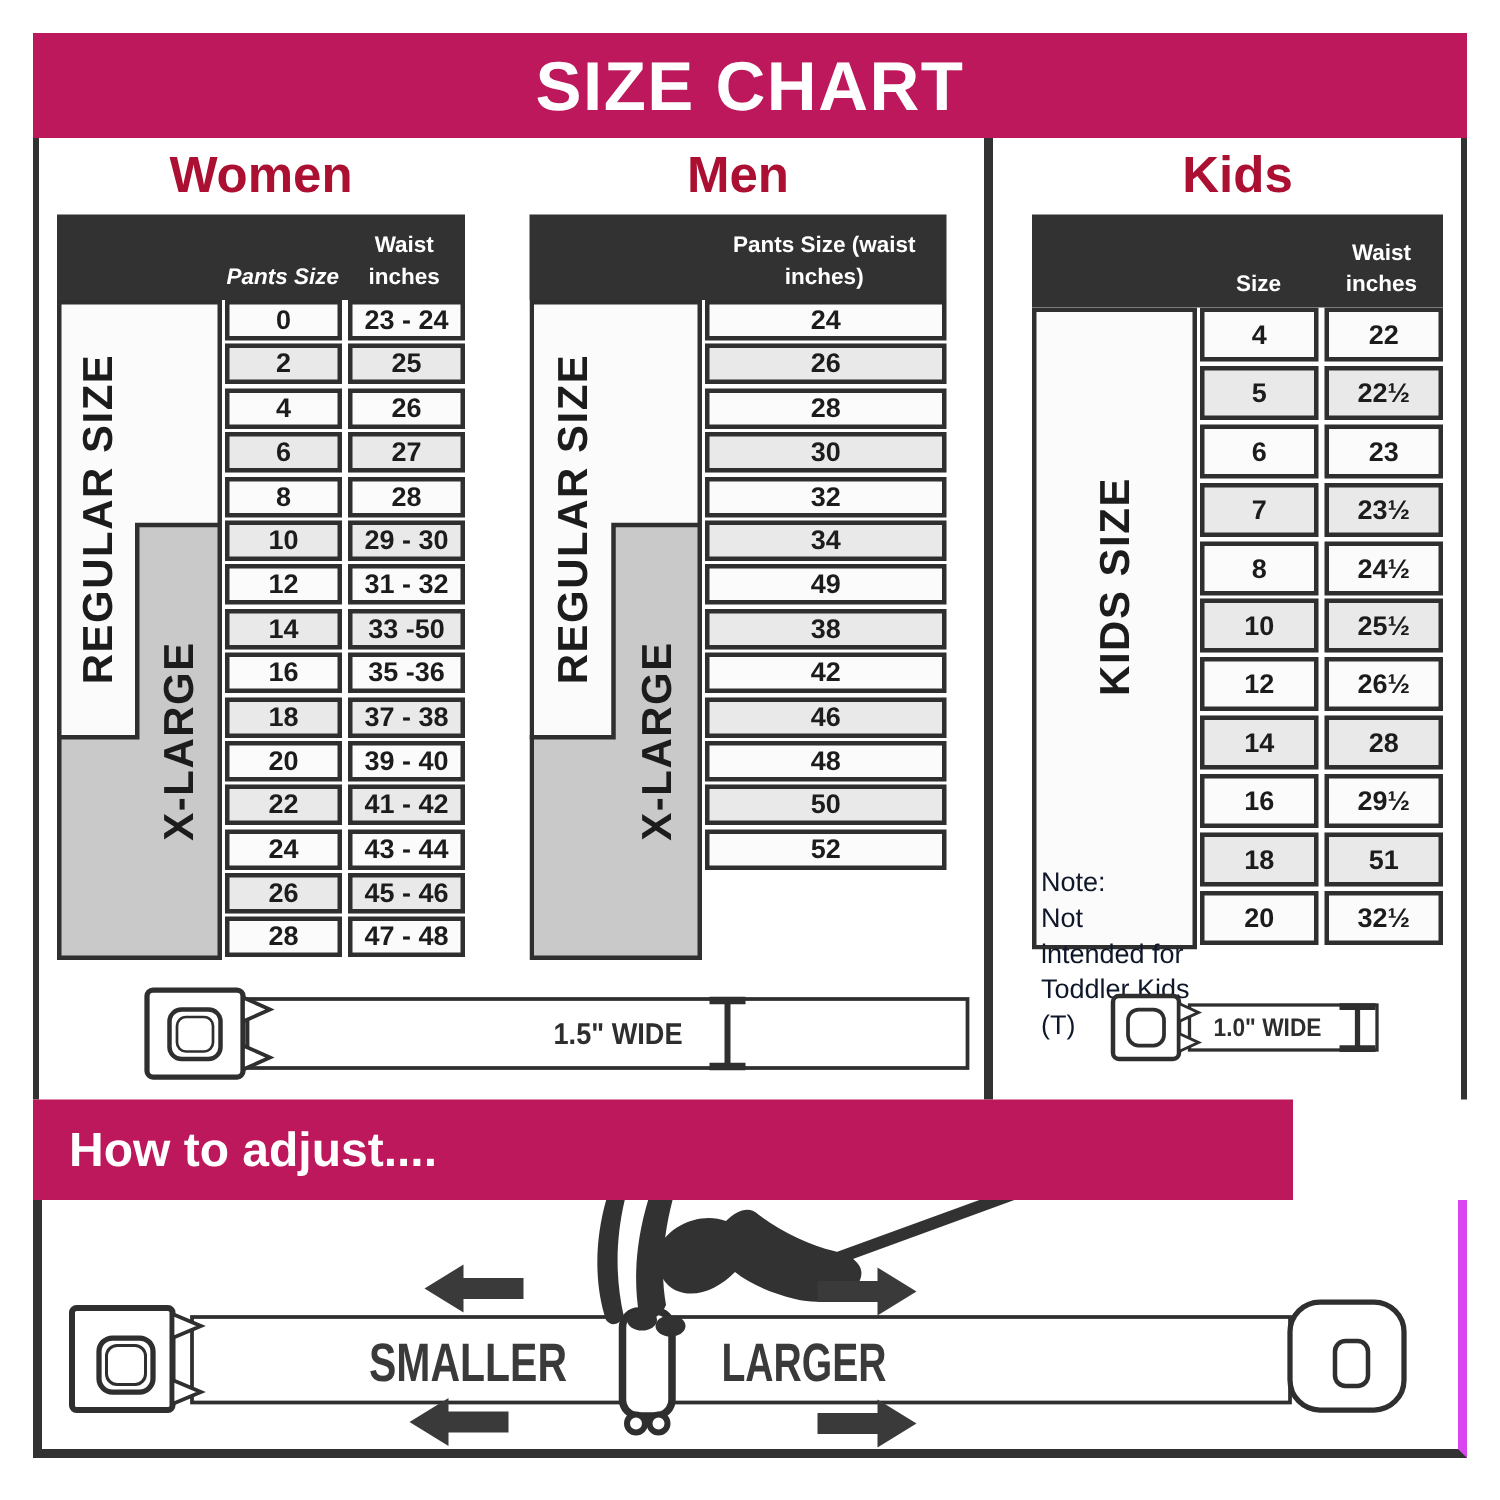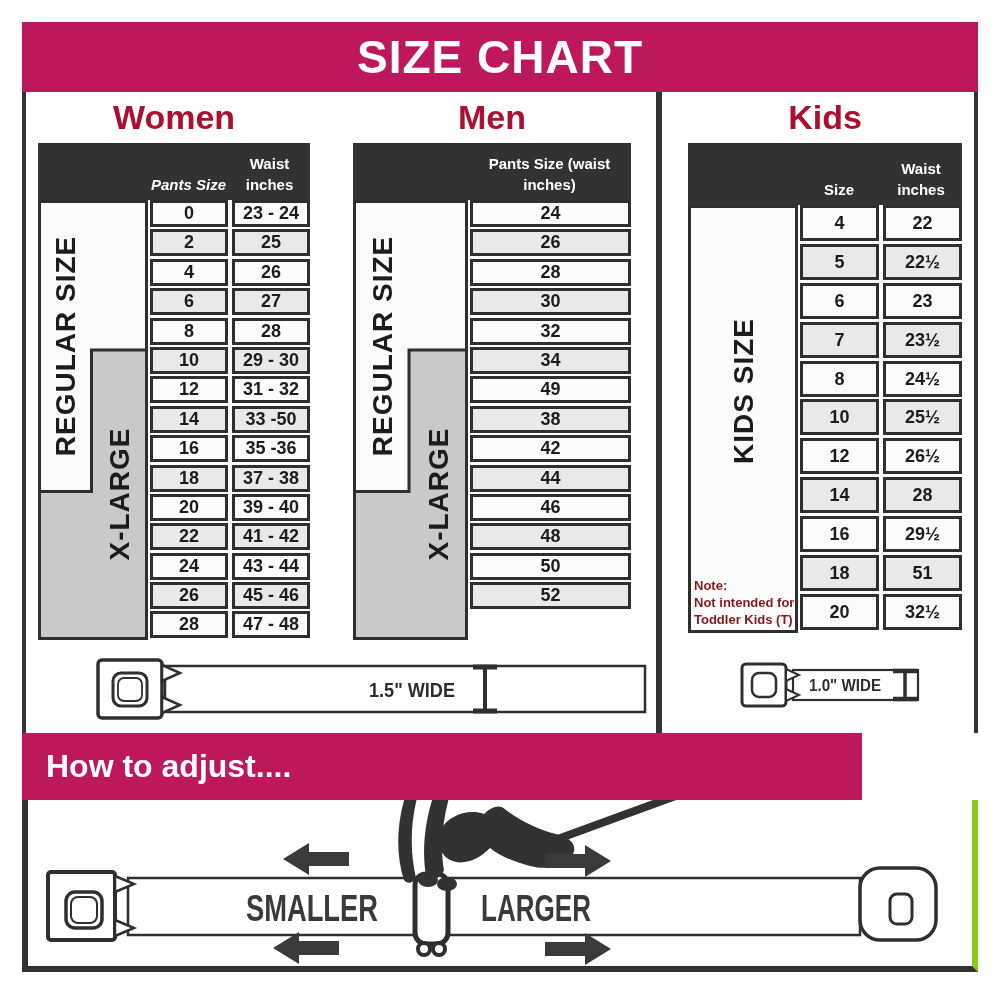--- a/index.html
+++ b/index.html
@@ -22,27 +22,27 @@
   .tbody{position:absolute;}
   .trow{display:flex;gap:4px;margin-bottom:2.4px;}
   .tcell{flex:1;border:3px solid #2f2f2f;background:#FBFBFB;text-align:center;
          font-size:18px;font-weight:700;color:#1c1c1c;height:21px;line-height:21px;}
   .trow:nth-child(even) .tcell{background:#E9E9E9;}
   .kids-body .tcell{height:30px;line-height:30px;}
   .kids-body .trow{margin-bottom:2.9px;}
   
   .vlabel{font-size:28px;font-weight:700;fill:#1c1c1c;text-anchor:middle;dominant-baseline:central;letter-spacing:1px;}
   
-  .kids-note{left:694px;top:577px;width:102px;font-size:13px;font-weight:700;color:#7f1d1d;line-height:1.32;}
+  .kids-note{left:694px;top:577px;width:102px;font-size:18px;font-weight:400;color:#0f172a;line-height:1.32;}
   
   .adjust-band{left:22px;top:733px;width:840px;height:67px;color:#fff;font-size:32px;
                font-weight:700;line-height:67px;padding-left:24px;box-sizing:border-box;}
   
   .bottom-panel{left:22px;top:800px;width:956px;height:172px;box-sizing:border-box;
-                border-left:6px solid #323232;border-right:6px solid #84cc16;border-bottom:6px solid #323232;background:#fff;}
+                border-left:6px solid #323232;border-right:6px solid #d946ef;border-bottom:6px solid #323232;background:#fff;}
   .belt-text{font-weight:700;fill:#2e2e2e;text-anchor:middle;dominant-baseline:central;}
   .big-belt-word{font-size:36px;font-weight:700;fill:#3a3a3a;text-anchor:middle;dominant-baseline:central;}
   svg{display:block;}
 </style>
 </head>
 <body>
 
 <div class="page">
 
   <div class="abs dark title-band">SIZE CHART</div>
@@ -161,23 +161,20 @@
         <div class="tcell">34</div>
       </div>
       <div class="trow">
         <div class="tcell">49</div>
       </div>
       <div class="trow">
         <div class="tcell">38</div>
       </div>
       <div class="trow">
         <div class="tcell">42</div>
-      </div>
-      <div class="trow">
-        <div class="tcell">44</div>
       </div>
       <div class="trow">
         <div class="tcell">46</div>
       </div>
       <div class="trow">
         <div class="tcell">48</div>
       </div>
       <div class="trow">
         <div class="tcell">50</div>
       </div>

